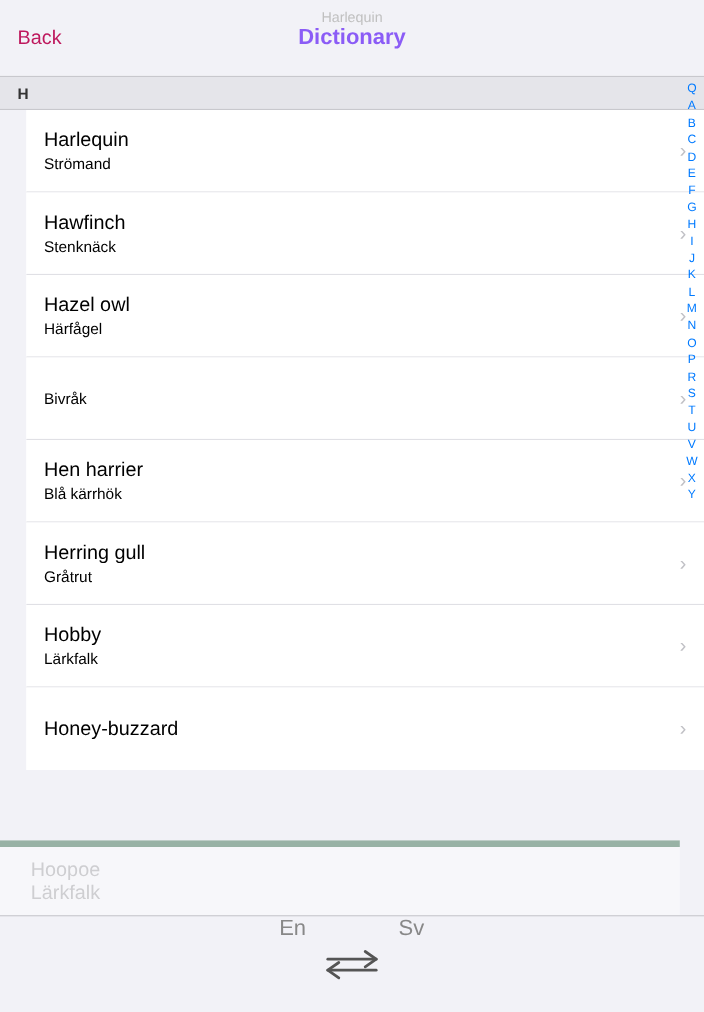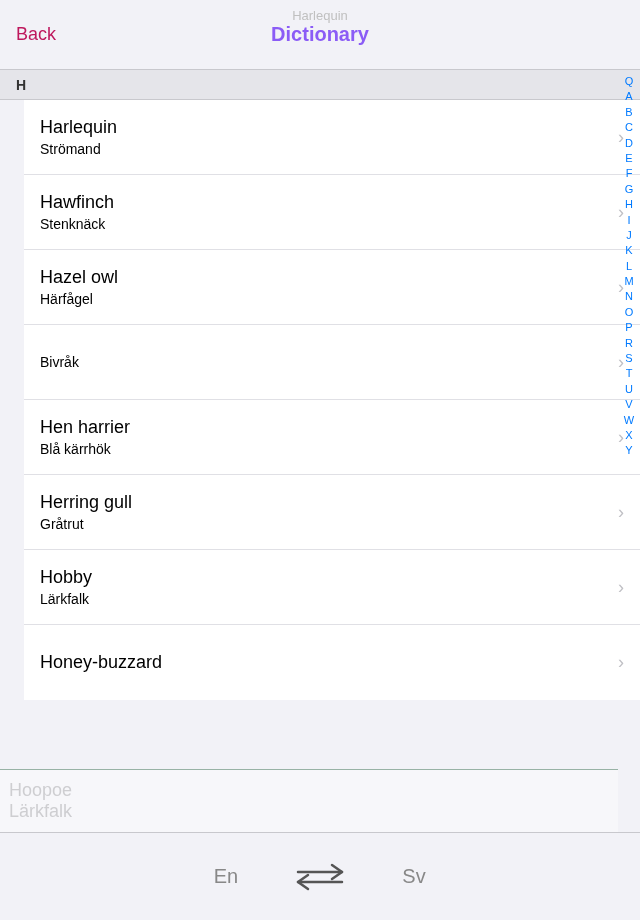--- a/index.html
+++ b/index.html
@@ -136,23 +136,21 @@
     
     .bottom-bar {
       position: absolute;
       bottom: 0;
       left: 0;
       right: 0;
       height: 88px;
       background: #f2f2f7;
       border-top: 1px solid #c8c8cd;
       display: flex;
-      align-items: center;
       justify-content: center;
-      gap: 40px;
     }
 
     .lang-label {
       font-size: 20px;
       color: #888;
       width: 60px;
       text-align: center;
     }
 
     .swap-icon {
@@ -163,22 +161,22 @@
       font-size: 24px;
     }
 
     
     .ghost-items {
       position: absolute;
       bottom: 88px;
       left: 0;
       right: 22px;
       background: #fff;
-      border-top: 1px solid #14532d;
-      padding: 10px 9px;
+      border-top: 6px solid #14532d;
+      padding: 10px 28px;
       opacity: 0.4;
     }
 
     .ghost-text {
       font-size: 18px;
       color: #999;
     }
   </style>
 </head>
 <body>

